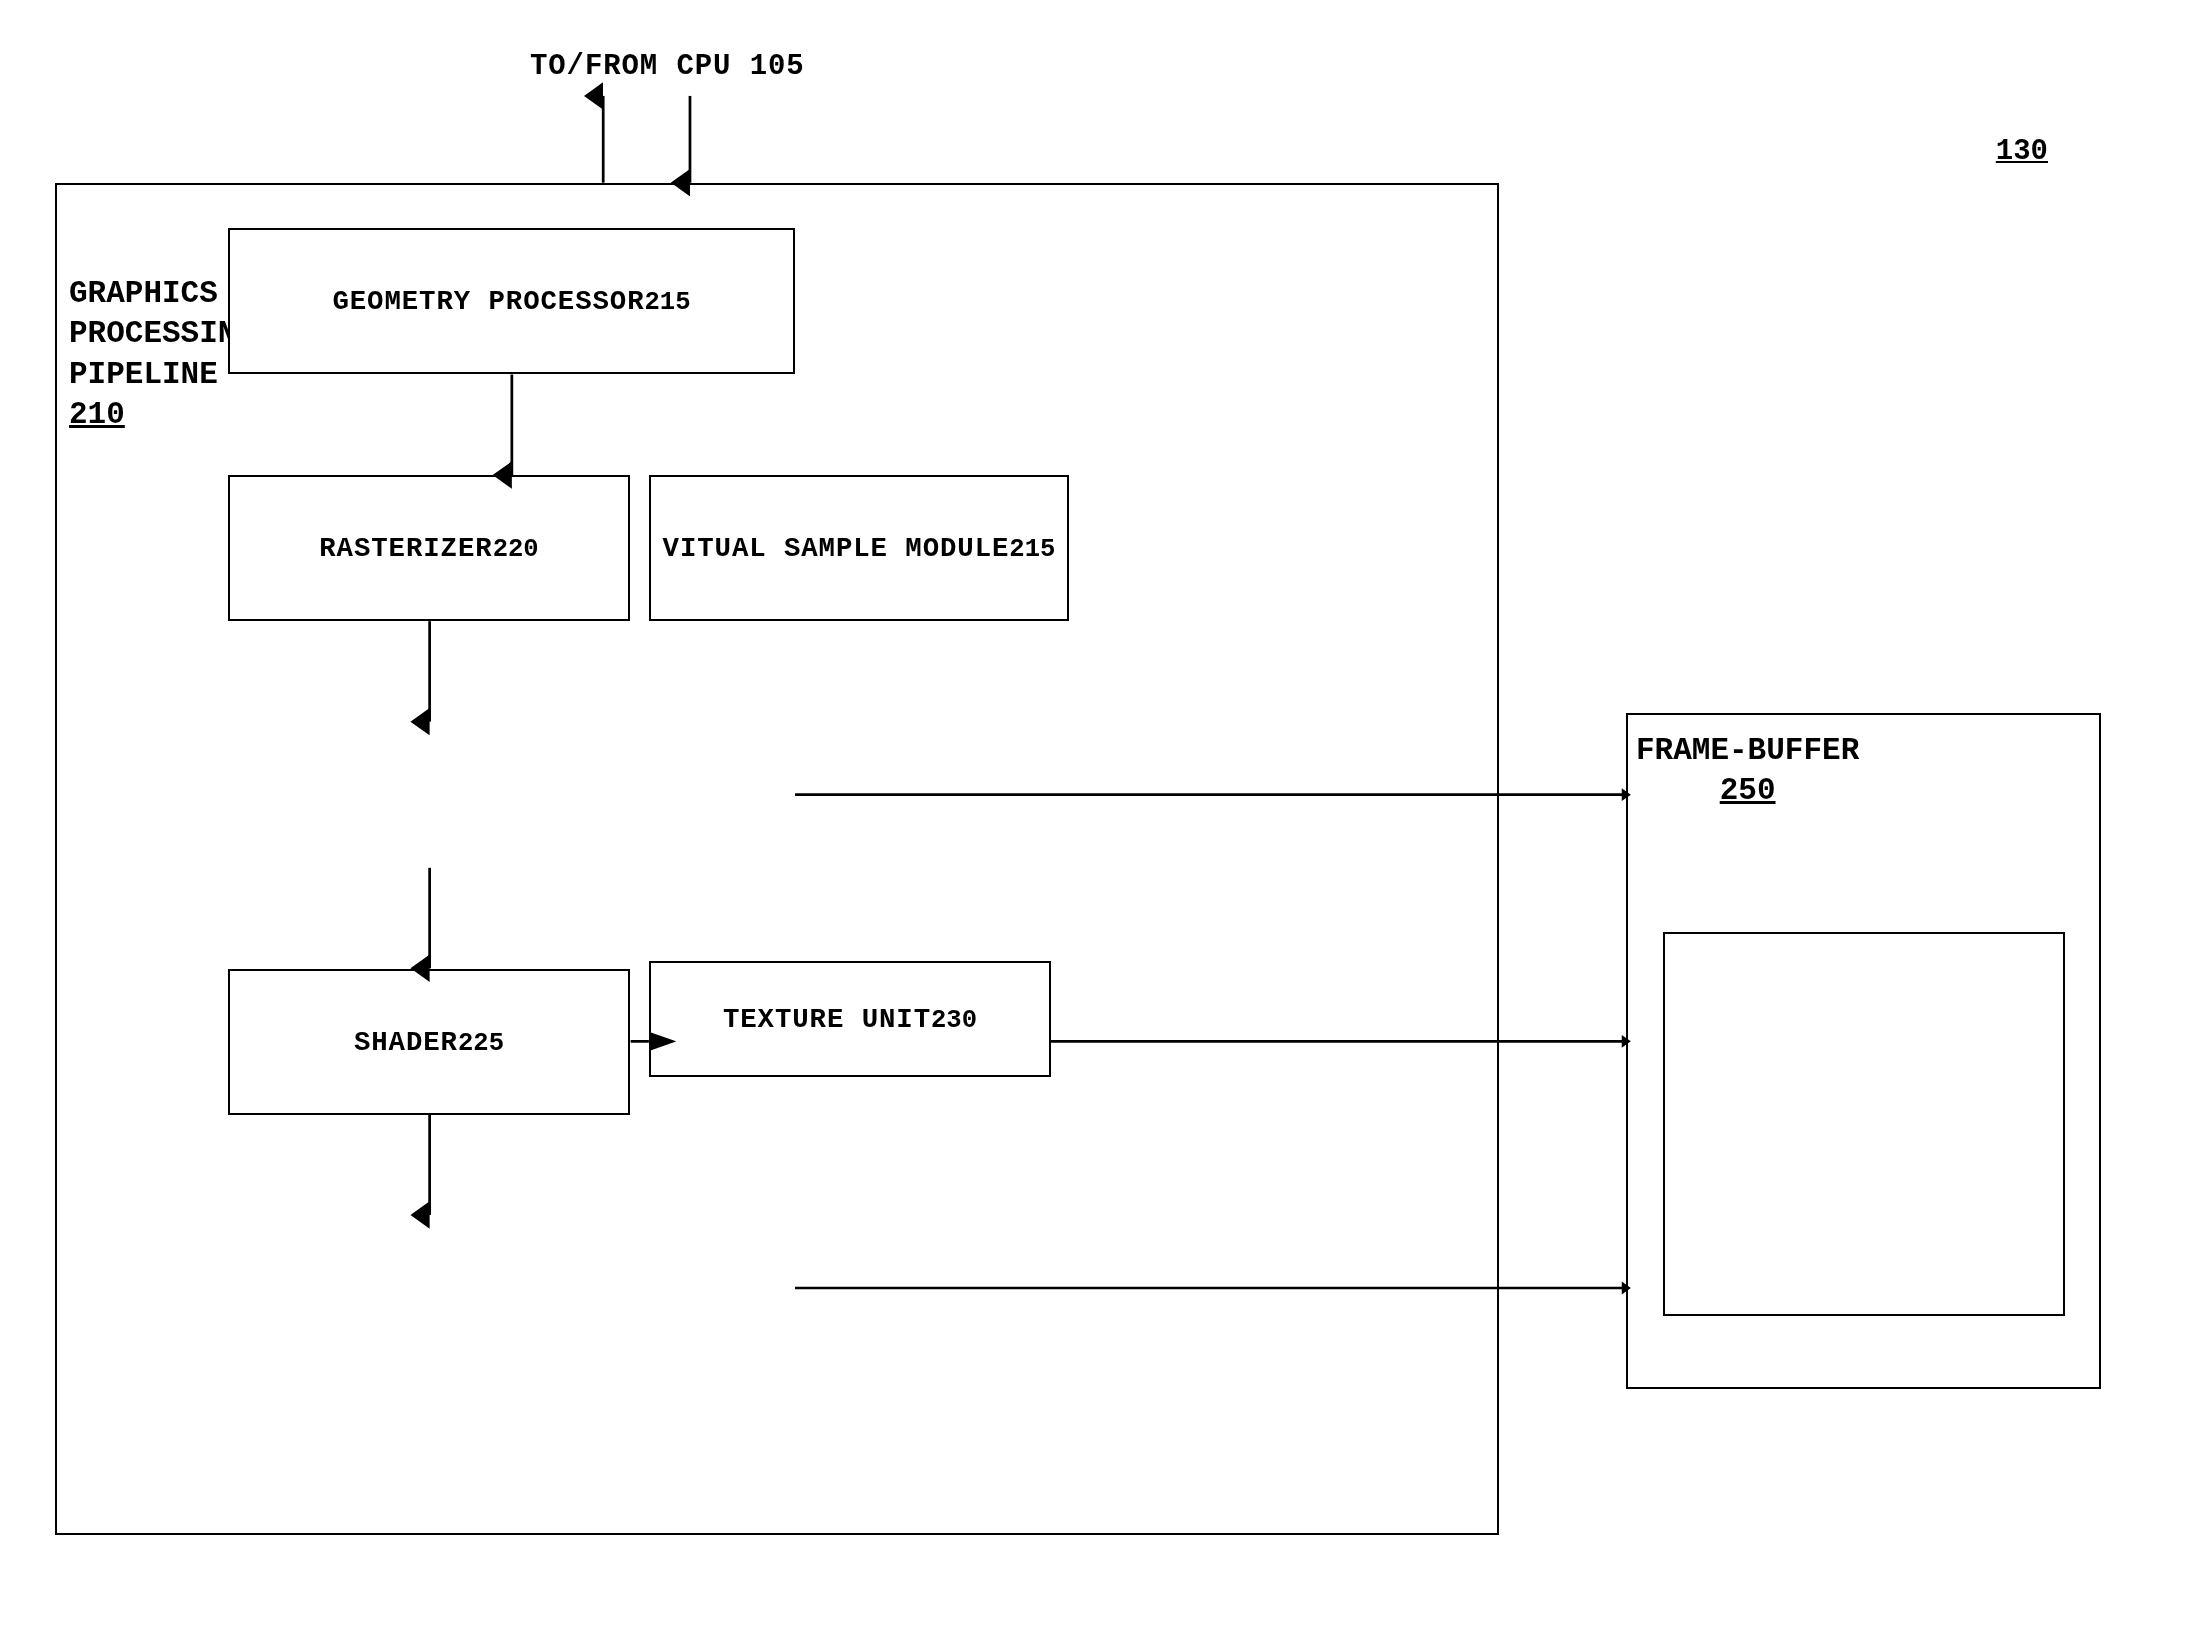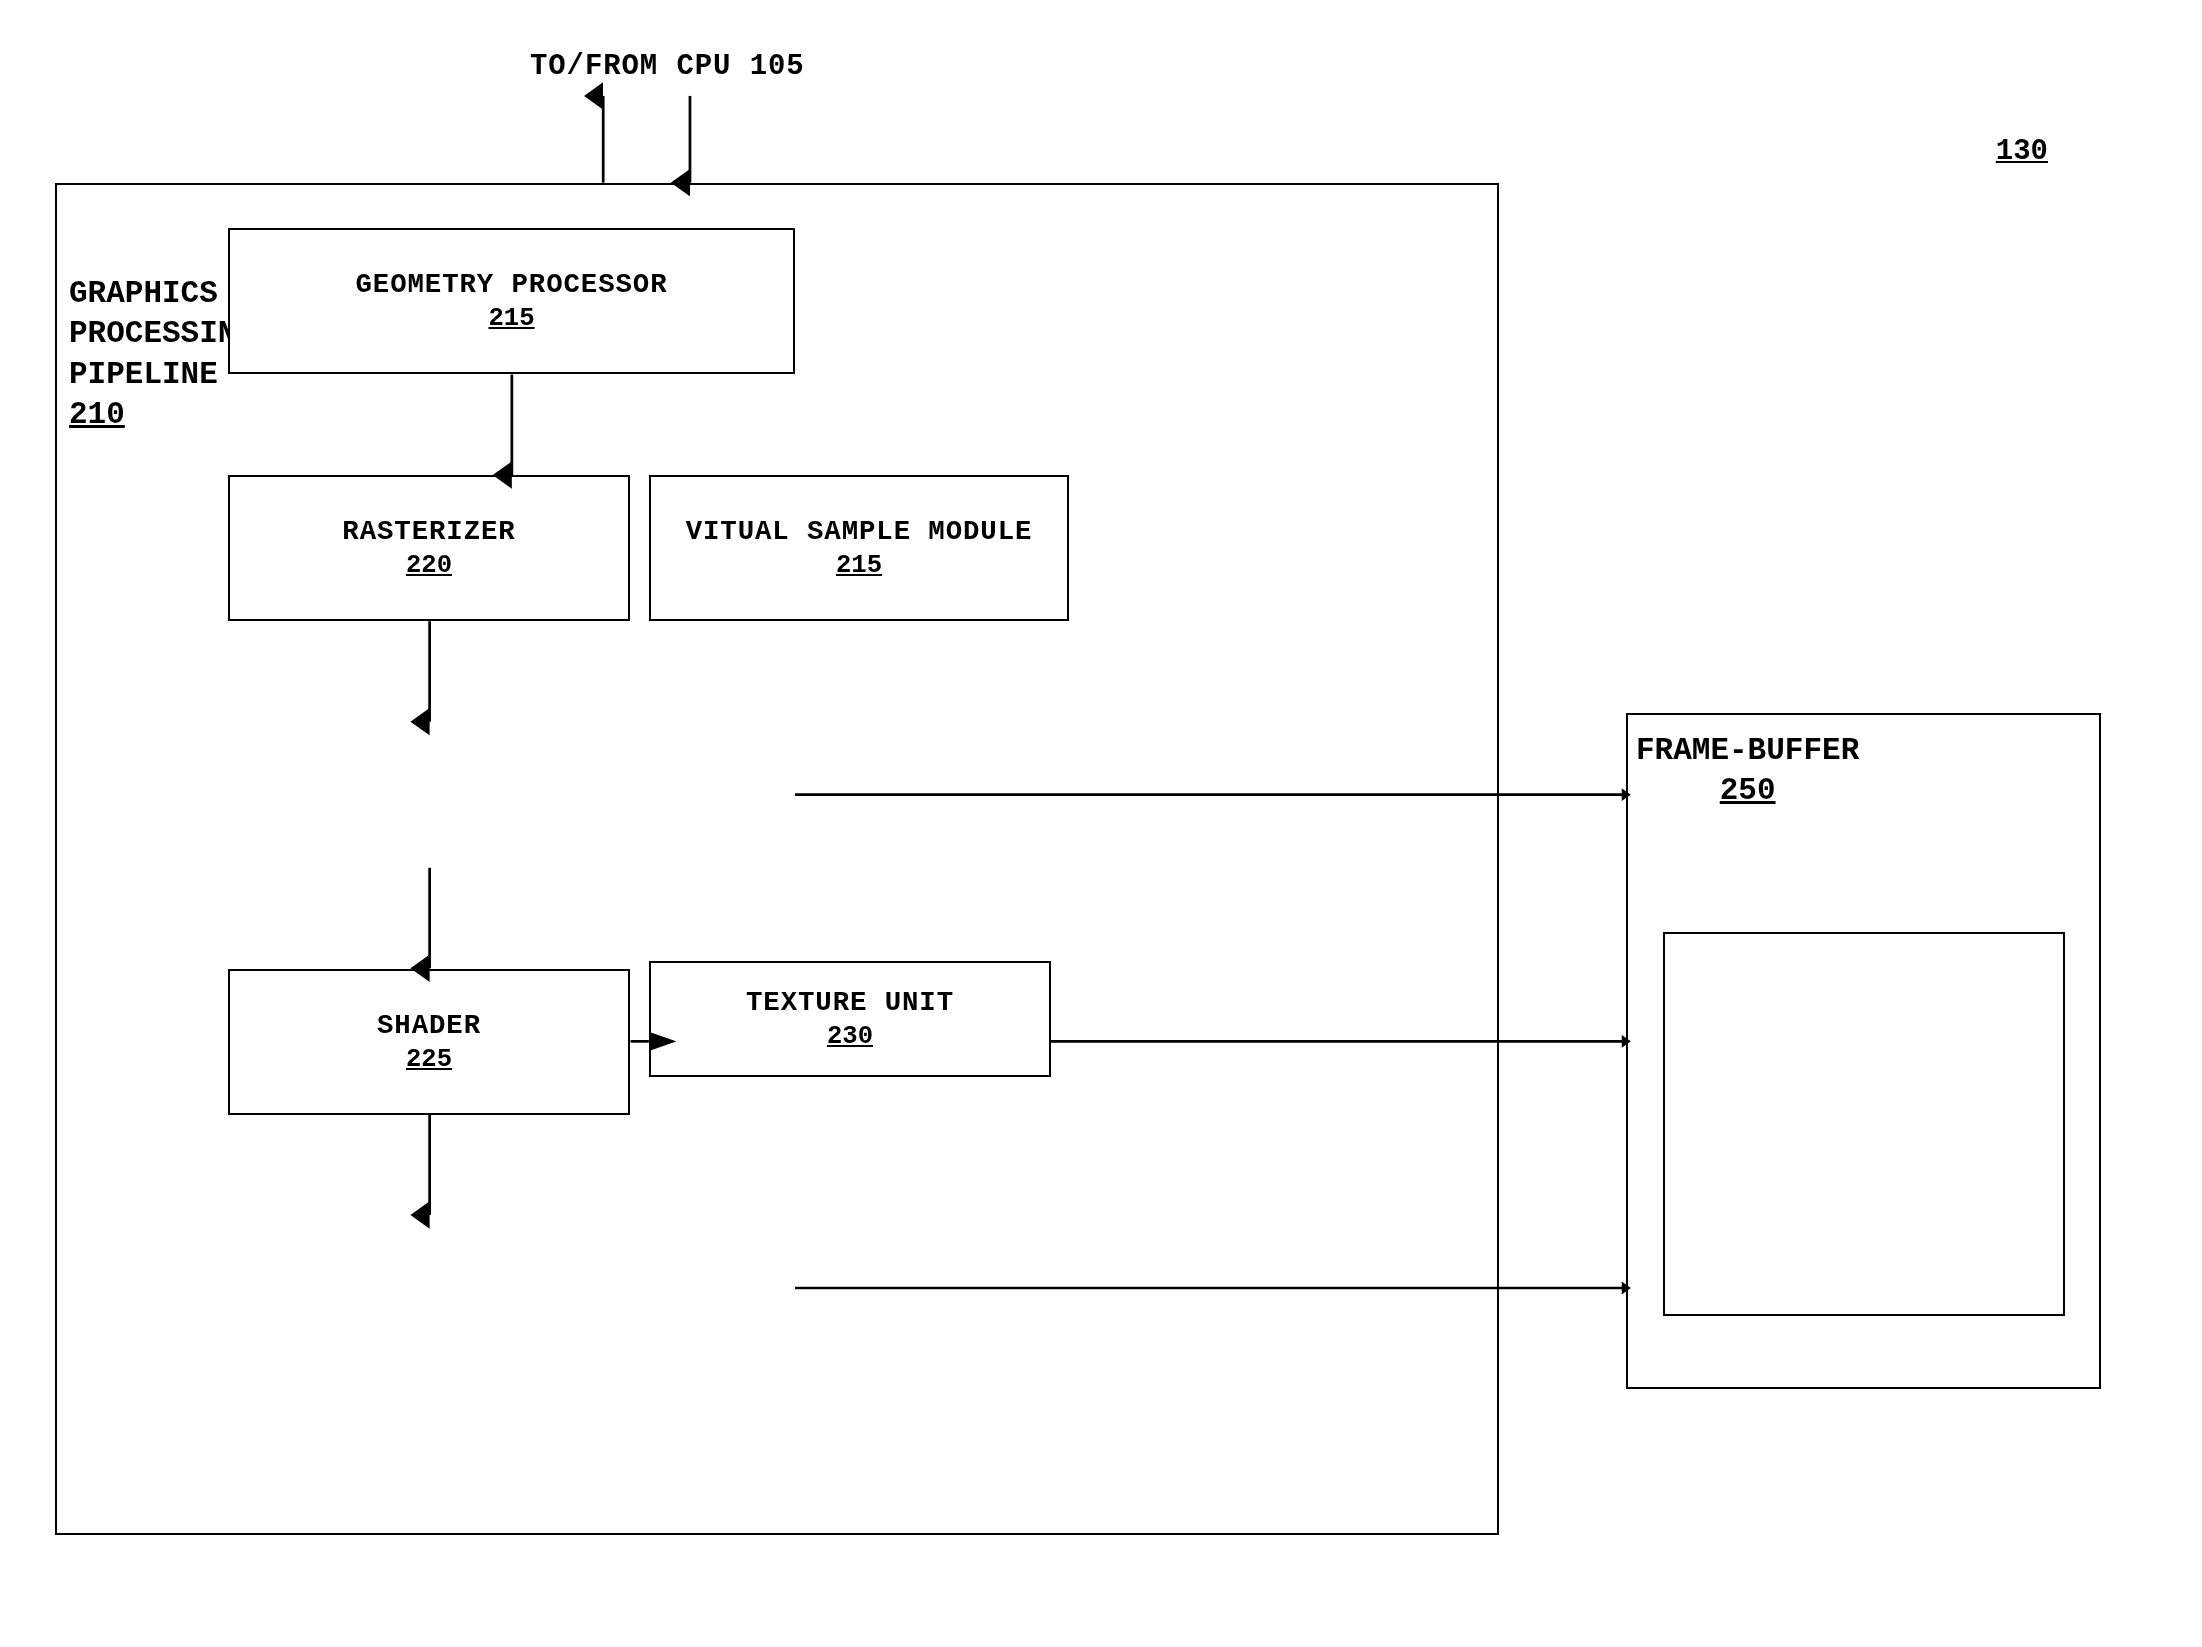--- a/index.html
+++ b/index.html
@@ -100,37 +100,36 @@
       font-weight: bold;
       line-height: 1.3;
       text-align: center;
     }
 
     
     .comp-box {
       position: absolute;
       border: 2.7px solid #000;
       display: flex;
-      flex-direction: column;
+      flex-direction: row;
       align-items: center;
       justify-content: center;
       text-align: center;
       background: #fff;
     }
 
     .comp-box .box-title {
       font-size: 27.4px;
       font-weight: bold;
       letter-spacing: 0.9px;
     }
 
     .comp-box .box-num {
       font-size: 25.6px;
       font-weight: bold;
-      text-decoration: underline;
       margin-top: 3.7px;
     }
 
     
     .box-geom {
       top: 228px;
       left: 228px;
       width: 567px;
       height: 146px;
     }

